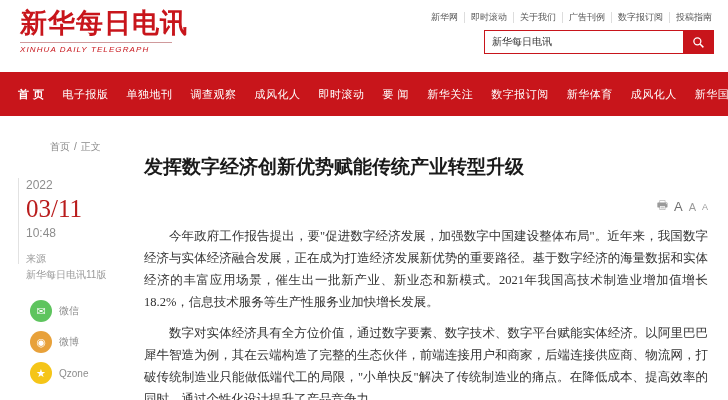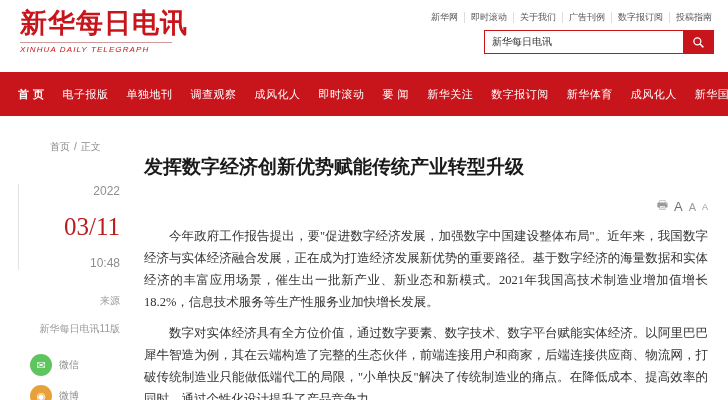--- a/index.html
+++ b/index.html
@@ -125,28 +125,27 @@
   .crumb {
     font-size: 10px;
     color: #8a8a8a;
     padding: 20px 0 0 38px;
     white-space: nowrap;
   }
   .crumb a { color: #8a8a8a; text-decoration: none; }
   .crumb .sep { margin: 0 4px; }
 
   .datebox {
-    margin: 28px 0 0 0;
+    margin: 22px 0 0 0;
     display: flex;
     flex-direction: column;
-    align-items: flex-end;
+    align-items: flex-start;
     width: 108px;
     position: relative;
     padding-left: 14px;
-    gap: 12px;
   }
   .date-bar {
     position: absolute;
     left: 6px; top: 2px;
     width: 1px; height: 86px;
     background: #e2e2e2;
   }
   .d-year { font-size: 12px; color: #8d8d8d; line-height: 18px; }
   .d-day {
     font-size: 25px; color: #b91c1c;

